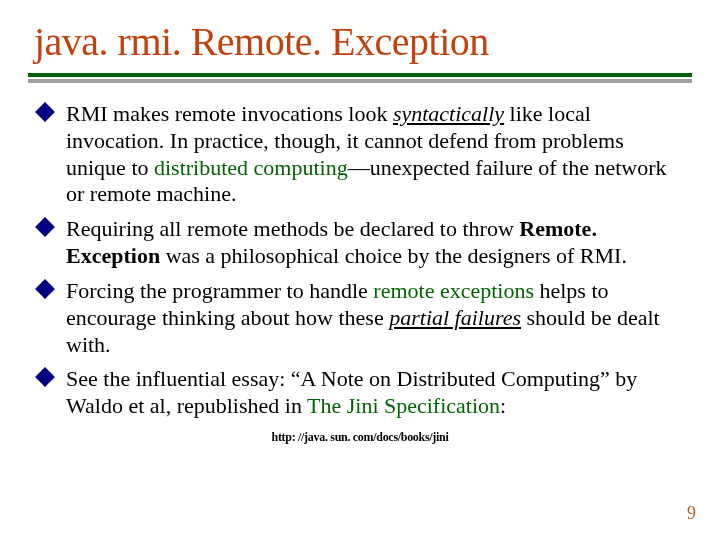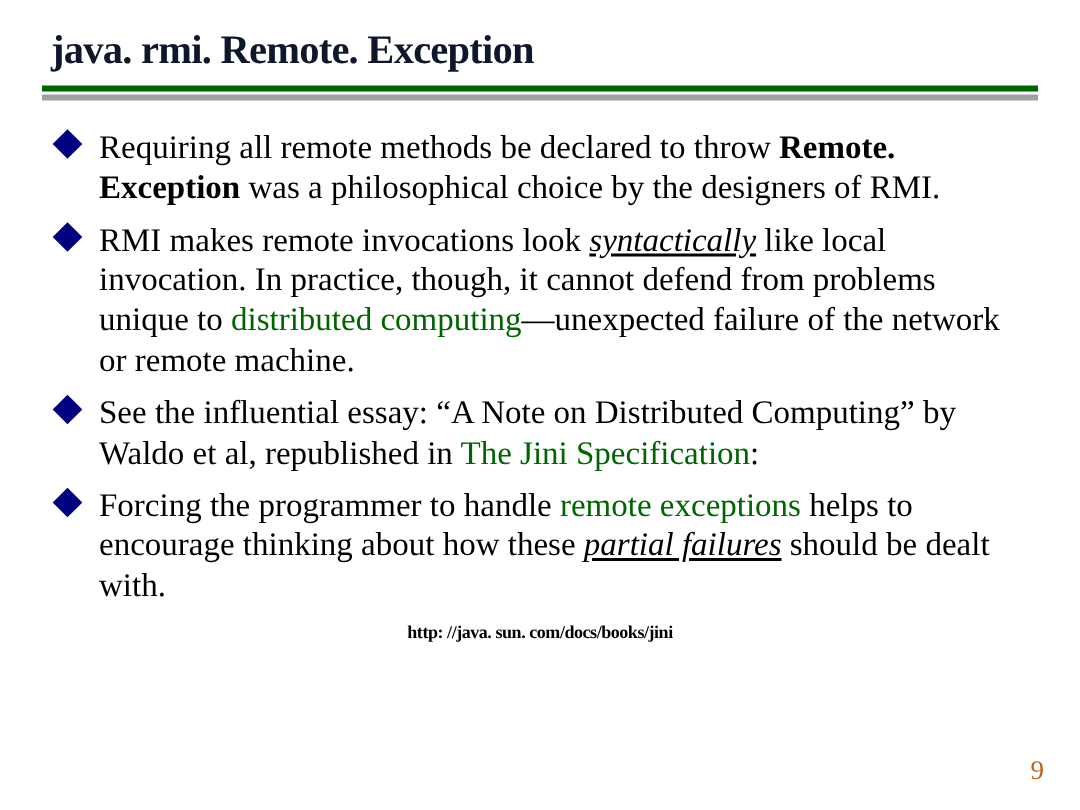--- a/index.html
+++ b/index.html
@@ -12,23 +12,23 @@
     overflow: hidden;
   }
   .slide {
     width: 720px;
     height: 540px;
     position: relative;
     box-sizing: border-box;
     padding: 18px 28px 0 28px;
   }
   .title {
-    font-size: 27px;
-    font-weight: bold;
-    color: #0f172a;
+    font-size: 40px;
+    font-weight: normal;
+    color: #c2410c;
     letter-spacing: -0.5px;
     padding-left: 6px;
   }
   .rule {
     margin-top: 8px;
     height: 4px;
     background: #006400;
     width: 100%;
     box-shadow: 0 6px 0 #a0a0a0;
     margin-bottom: 24px;
@@ -78,39 +78,39 @@
 <body>
 
 <div class="slide">
   <div class="title">java. rmi. Remote. Exception</div>
   <div class="rule"></div>
 
   <ul class="bullets">
     <li>
       <span class="diamond"></span>
       <span>
+        <span>RMI makes remote invocations look </span><span class="italic ul">syntactically</span><span> like local invocation.  In practice, though, it cannot defend from problems unique to </span><span class="green">distributed computing</span><span>—unexpected failure of the network or remote machine.</span>
+      </span>
+    </li>
+    <li>
+      <span class="diamond"></span>
+      <span>
         <span>Requiring all remote methods be declared to throw </span><span class="bold">Remote. Exception</span><span> was a philosophical choice by the designers of RMI.</span>
       </span>
     </li>
     <li>
       <span class="diamond"></span>
       <span>
-        <span>RMI makes remote invocations look </span><span class="italic ul">syntactically</span><span> like local invocation.  In practice, though, it cannot defend from problems unique to </span><span class="green">distributed computing</span><span>—unexpected failure of the network or remote machine.</span>
+        <span>Forcing the programmer to handle </span><span class="green">remote exceptions</span><span> helps to encourage thinking about how these </span><span class="italic ul">partial failures</span><span> should be dealt with.</span>
       </span>
     </li>
     <li>
       <span class="diamond"></span>
       <span>
         <span>See the influential essay: “A Note on Distributed Computing” by Waldo et al, republished in </span><span class="green">The Jini Specification</span><span>:</span>
-      </span>
-    </li>
-    <li>
-      <span class="diamond"></span>
-      <span>
-        <span>Forcing the programmer to handle </span><span class="green">remote exceptions</span><span> helps to encourage thinking about how these </span><span class="italic ul">partial failures</span><span> should be dealt with.</span>
       </span>
     </li>
   </ul>
 
   <div class="url">http: //java. sun. com/docs/books/jini</div>
 
   <div class="pagenum">9</div>
 </div>
 
 </body></html>

